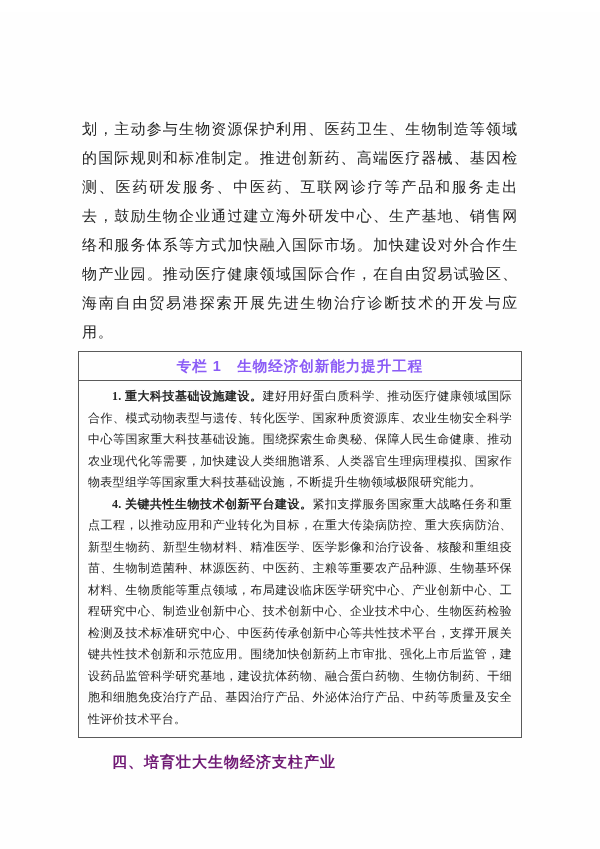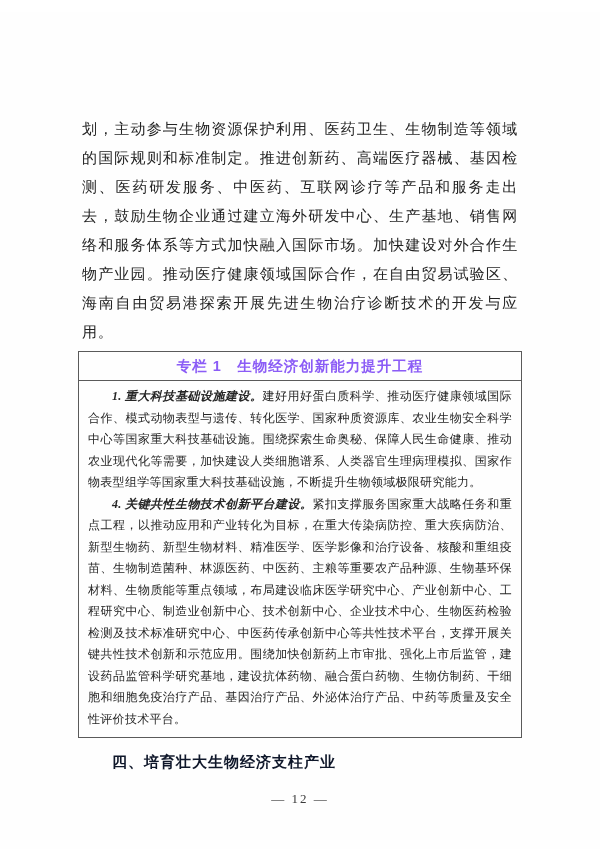--- a/index.html
+++ b/index.html
@@ -52,27 +52,26 @@
     font-size: 12px;
     line-height: 21.5px;
     letter-spacing: 0.3px;
     text-align: justify;
     text-justify: inter-ideograph;
     text-indent: 2em;
     color: #262626;
   }
   .callout-item .lead {
     font-weight: bold;
-    font-style: italic;
   }
   .section-heading {
     font-family: "Liberation Sans", "DejaVu Sans", sans-serif;
     font-weight: bold;
     font-size: 15px;
-    color: #0f172a;
+    color: #701a75;
     margin: 14px 0 0 0;
     text-indent: 2em;
     letter-spacing: 1px;
     line-height: 20px;
   }
   .after-heading {
     margin-top: 11px;
   }
   .page-footer {
     position: absolute;
@@ -100,15 +99,14 @@
       </p>
       <p class="callout-item">
         <span class="lead">4. 关键共性生物技术创新平台建设。</span><span>紧扣支撑服务国家重大战略任务和重点工程，以推动应用和产业转化为目标，在重大传染病防控、重大疾病防治、新型生物药、新型生物材料、精准医学、医学影像和治疗设备、核酸和重组疫苗、生物制造菌种、林源医药、中医药、主粮等重要农产品种源、生物基环保材料、生物质能等重点领域，布局建设临床医学研究中心、产业创新中心、工程研究中心、制造业创新中心、技术创新中心、企业技术中心、生物医药检验检测及技术标准研究中心、中医药传承创新中心等共性技术平台，支撑开展关键共性技术创新和示范应用。围绕加快创新药上市审批、强化上市后监管，建设药品监管科学研究基地，建设抗体药物、融合蛋白药物、生物仿制药、干细胞和细胞免疫治疗产品、基因治疗产品、外泌体治疗产品、中药等质量及安全性评价技术平台。</span>
       </p>
     </div>
   </div>
 
   <h2 class="section-heading">四、培育壮大生物经济支柱产业</h2>
 
 
-  <div class="page-footer">— 12 —</div>
 
 </div>
 
 </body></html>

